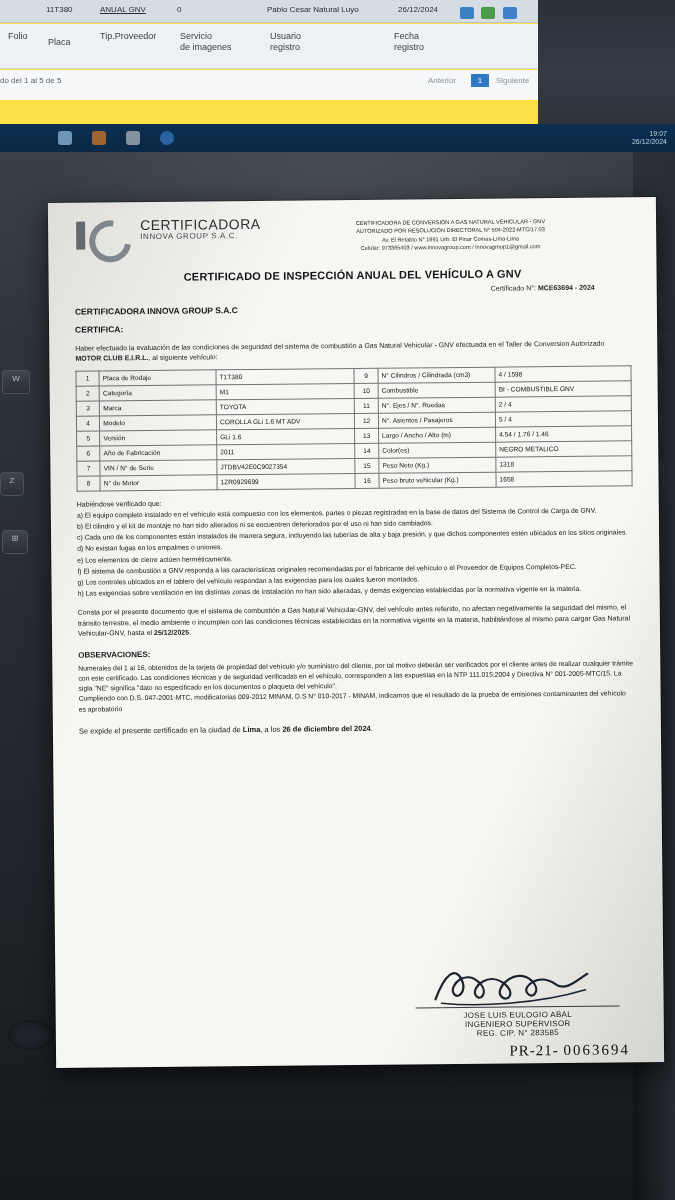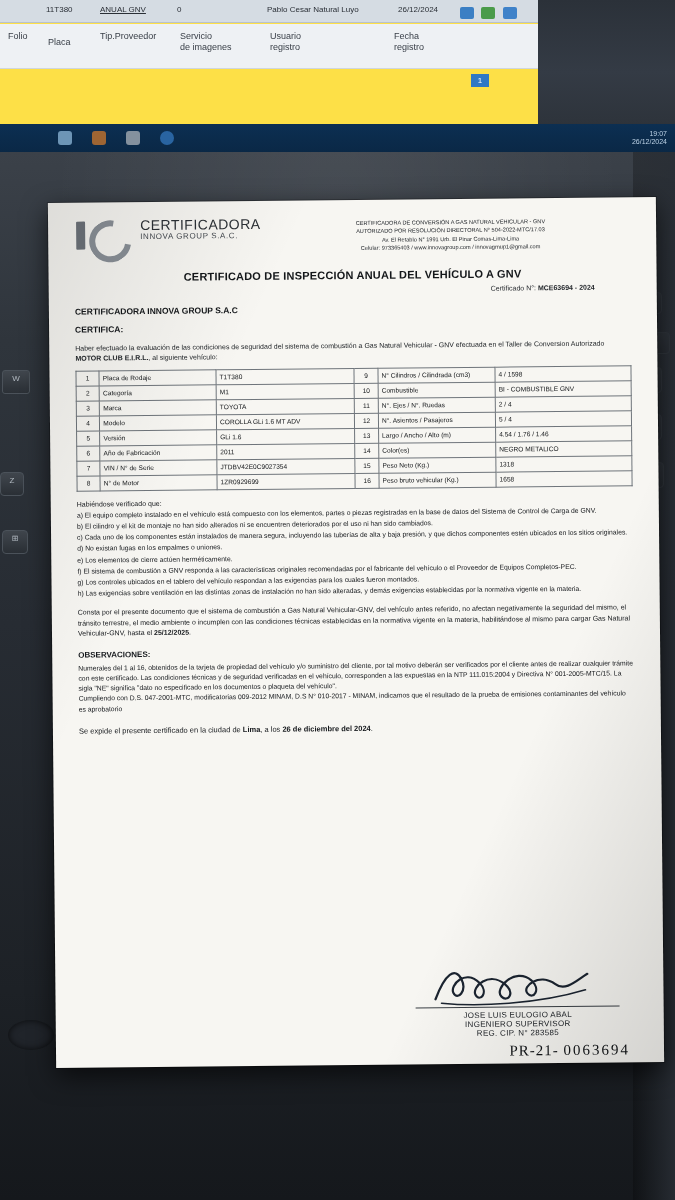--- a/index.html
+++ b/index.html
@@ -302,20 +302,25 @@
     <div class="hdr" style="left:48px; top:7px;margin-top:6px;">Placa</div>
     <div class="hdr" style="left:100px; top:7px;">Tip.Proveedor</div>
     <div class="hdr" style="left:180px; top:7px;">Servicio
 de imagenes</div>
     <div class="hdr" style="left:270px; top:7px;">Usuario
 registro</div>
     <div class="hdr" style="left:394px; top:7px;">Fecha
 registro</div>
   </div>
 
+  <div class="screen-foot">
+    <div class="screen-row-text" style="left:0px; top:6px; color:#5a6068;">do del 1 al 5 de 5</div>
+    <div class="screen-row-text" style="left:428px; top:6px; color:#8a9098;">Anterior</div>
+    <div class="screen-row-text" style="left:496px; top:6px; color:#8a9098;">Siguiente</div>
+  </div>
   <div class="pagechip">1</div>
 </div>
 
 <div class="taskbar">
   <div class="tb-icon" style="left:58px; background:#7fa8c9;"></div>
   <div class="tb-icon" style="left:92px; background:#b8702f;"></div>
   <div class="tb-icon" style="left:126px; background:#9aa3ad;"></div>
   <div class="tb-icon" style="left:160px; background:#2f6fb0; border-radius:50%;"></div>
   <div class="tb-right">
     <div>19:07</div>

